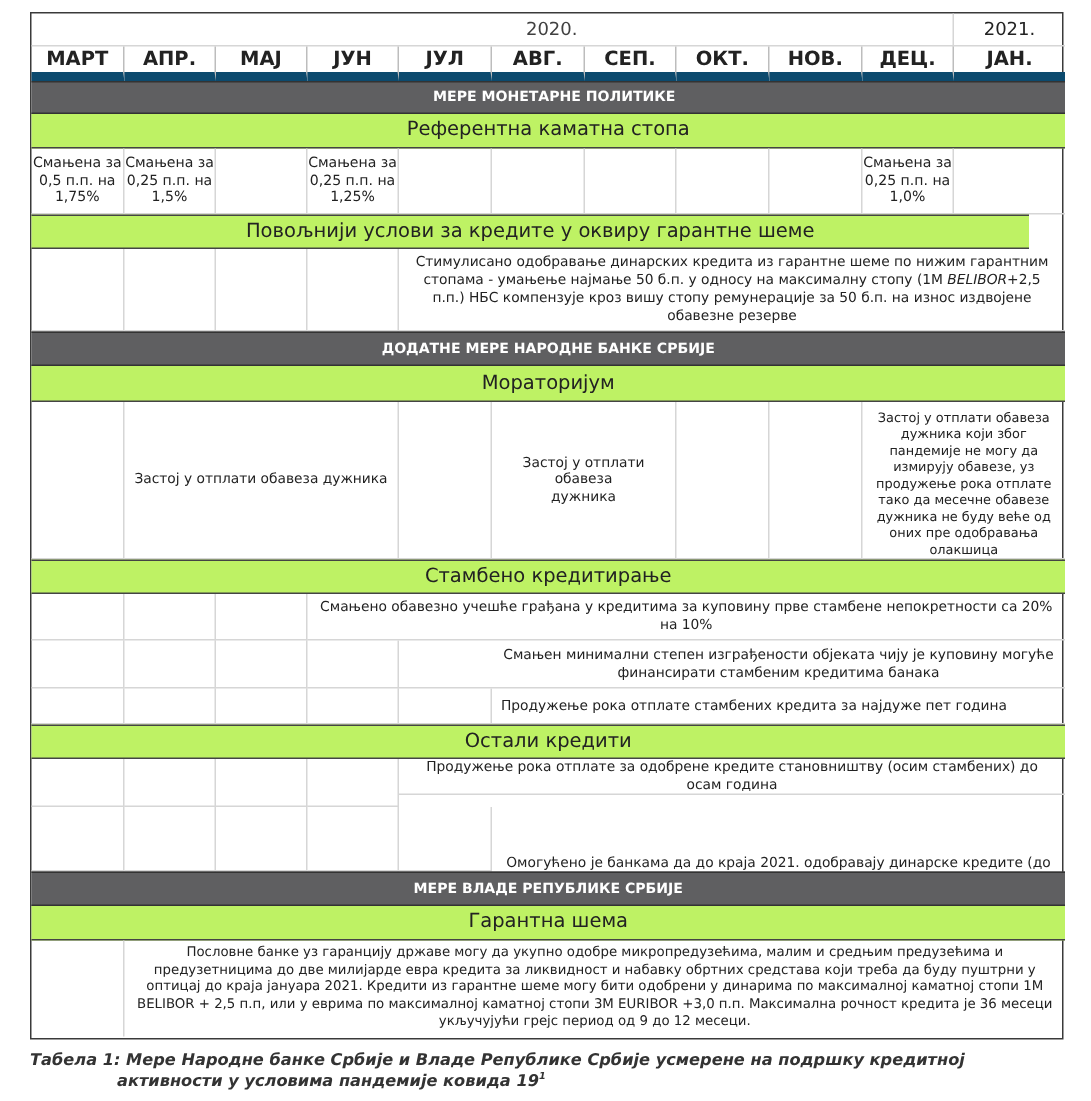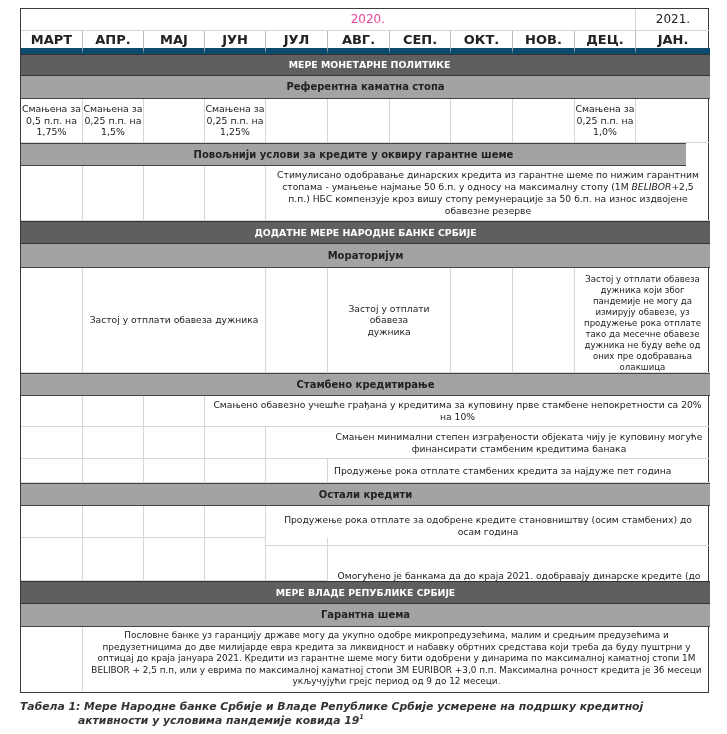--- a/index.html
+++ b/index.html
@@ -3,24 +3,24 @@
 <meta charset="utf-8">
 <style>
   html, body { margin:0; padding:0; background:#ffffff; }
   body { width:727px; height:734px; position:relative; overflow:hidden;
          font-family:"DejaVu Sans", "Liberation Sans", sans-serif; color:#222; }
   .tbl { position:absolute; left:20px; top:8px; width:689px; height:685px;
          border:1.5px solid #3a3a3a; box-sizing:border-box; }
   .cell { position:absolute; box-sizing:border-box; border-right:1px solid #d6d6d6; border-bottom:1px solid #d6d6d6;
           display:flex; align-items:center; justify-content:center; text-align:center;
           font-size:9.2px; line-height:11.5px; overflow:hidden; }
-  .year { font-size:12px; color:#ec4899; justify-content:flex-end; padding-right:250px; }
+  .year { font-size:12px; color:#404040; justify-content:flex-end; padding-right:250px; }
   .month { font-weight:bold; font-size:13px; color:#222; border-right:1px solid #bdbdbd; border-bottom:6px solid #0c4a6e; }
   .dark { background:#5f5f61; color:#fff; font-weight:bold; font-size:9.4px; border-bottom:1.5px solid #333; border-top:1px solid #333; border-right:none; }
-  .light { background:#a3a3a3; color:#222; font-weight:bold; font-size:10px; border-bottom:1.5px solid #444; border-right:none; }
+  .light { background:#bef264; color:#222; font-weight:normal; font-size:13px; border-bottom:1.5px solid #444; border-right:none; }
   .txt { justify-content:flex-start; text-align:center; padding:6px 6px; font-size:9.2px; line-height:12px; }
   .rate { font-size:9.4px; line-height:11.8px; }
   .caption { position:absolute; left:20px; top:700px; width:690px; font-style:italic; font-weight:bold;
              font-size:10.8px; line-height:14px; color:#333; }
   .caption .l2 { padding-left:58px; display:block; }
   sup { font-size:6.5px; vertical-align:super; line-height:0; }
   .it { font-style:italic; }
 </style>
 </head>
 <body>
@@ -94,21 +94,21 @@
   <div class="cell" style="left:184px;top:450px;width:61px;height:24px;"></div>
   <div class="cell" style="left:245px;top:450px;width:62px;height:24px;"></div>
   <div class="cell txt" style="left:307px;top:450px;width:382px;height:24px;border-right:none;">Продужење рока отплате стамбених кредита за најдуже пет година</div>
 
   <div class="cell light" style="left:0;top:474px;width:689px;height:23px;border-top:1.5px solid #444;">Остали кредити</div>
 
   <div class="cell" style="left:0;top:497px;width:62px;height:32px;"></div>
   <div class="cell" style="left:62px;top:497px;width:61px;height:32px;"></div>
   <div class="cell" style="left:123px;top:497px;width:61px;height:32px;"></div>
   <div class="cell" style="left:184px;top:497px;width:61px;height:32px;"></div>
-  <div class="cell txt" style="left:245px;top:497px;width:444px;height:40px;border-right:none;">Продужење рока отплате за одобрене кредите становништву (осим стамбених) до осам година</div>
+  <div class="cell txt" style="left:245px;top:497px;width:444px;height:24px;border-right:none;">Продужење рока отплате за одобрене кредите становништву (осим стамбених) до осам година</div>
 
   <div class="cell" style="left:0;top:529px;width:62px;height:43px;"></div>
   <div class="cell" style="left:62px;top:529px;width:61px;height:43px;"></div>
   <div class="cell" style="left:123px;top:529px;width:61px;height:43px;"></div>
   <div class="cell" style="left:184px;top:529px;width:61px;height:43px;"></div>
   <div class="cell" style="left:245px;top:529px;width:62px;height:43px;"></div>
   <div class="cell txt" style="left:307px;top:529px;width:382px;height:43px;border-right:none;margin-top:29px;">Омогућено је банкама да до краја 2021. одобравају динарске кредите (до 90.000 динара) становништву, рочности до две године, само с потписаном изјавом о запослењу / пензији</div>
 
   <div class="cell dark" style="left:0;top:572px;width:689px;height:23px;">МЕРЕ ВЛАДЕ РЕПУБЛИКЕ СРБИЈЕ</div>
   <div class="cell light" style="left:0;top:595px;width:689px;height:23px;">Гарантна шема</div>

